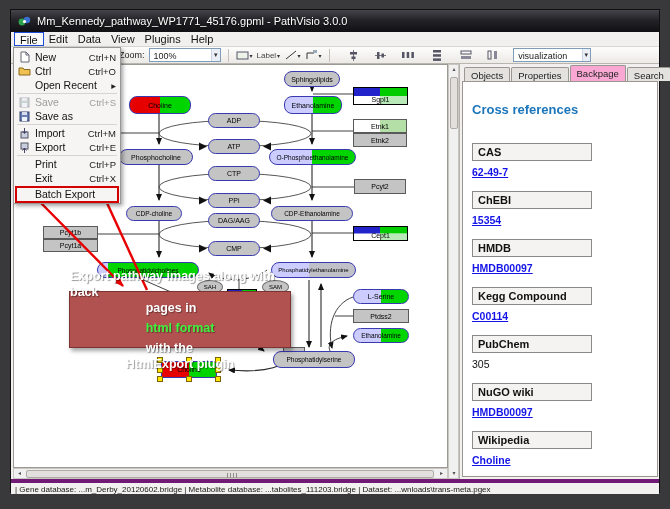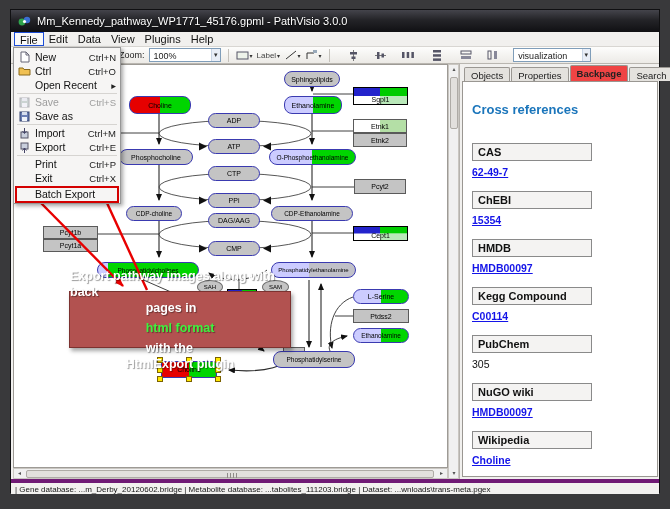--- a/index.html
+++ b/index.html
@@ -41,21 +41,21 @@
   .sbarrow { position:absolute; top:0; width:11px; height:9px; font-size:6px; color:#555; text-align:center; line-height:9px; }
   .vscroll { position:absolute; left:437px; top:54px; width:11px; height:415px; background:#f0f0f0; border:1px solid #c9c6c1; }
   .vthumb { position:absolute; left:1px; top:12px; width:8px; height:52px; background:#e2e0dd; border:1px solid #aeaba6; border-radius:2px; }
   .vsbarrow { position:absolute; left:0; width:10px; height:9px; font-size:6px; color:#555; text-align:center; line-height:9px; }
 
   
   .rpanel { position:absolute; left:448px; top:54px; width:200px; height:415px; background:#f1f0ee; border-left:1px solid #b5b2ad; }
   .tabs { position:absolute; left:4px; top:1px; height:16px; display:flex; align-items:flex-end; }
   .tab { font-size:9.5px; padding:2px 6px; border:1px solid #9a9792; border-bottom:none; background:#e4e2de;
     margin-right:1px; border-radius:2px 2px 0 0; color:#222; height:14px; }
-  .tab.active { background:#ef4444; height:16px; font-weight:bold; }
+  .tab.active { background:#f9a8d4; height:16px; font-weight:normal; }
   .rcontent { position:absolute; left:2px; top:17px; width:196px; height:396px; background:#fff; border:1px solid #9a9792; padding:20px 0 0 9px; overflow:hidden; }
   .xhead { color:#1a75bb; font-weight:bold; font-size:13px; margin-bottom:26px; }
   .xsec { margin-bottom:11px; }
   .xsec .hdr { width:120px; border:1px solid #8a8a8a; background:#f4f3f2; font-weight:bold; font-size:11px; color:#111; padding:2px 5px; }
   .xsec .lnk { display:inline-block; margin-top:5px; color:#1414e8; font-size:10.5px; font-weight:bold; text-decoration:underline; }
   .xsec .plain { display:inline-block; margin-top:5px; color:#111; font-size:10.5px; }
 
   
   .statusbar { position:absolute; left:0; top:469px; width:100%; height:15px; background:#f2f1ef;
     border-top:4px solid #701a75; font-size:8px; color:#151515; line-height:14px; padding-left:4px; white-space:nowrap; }

